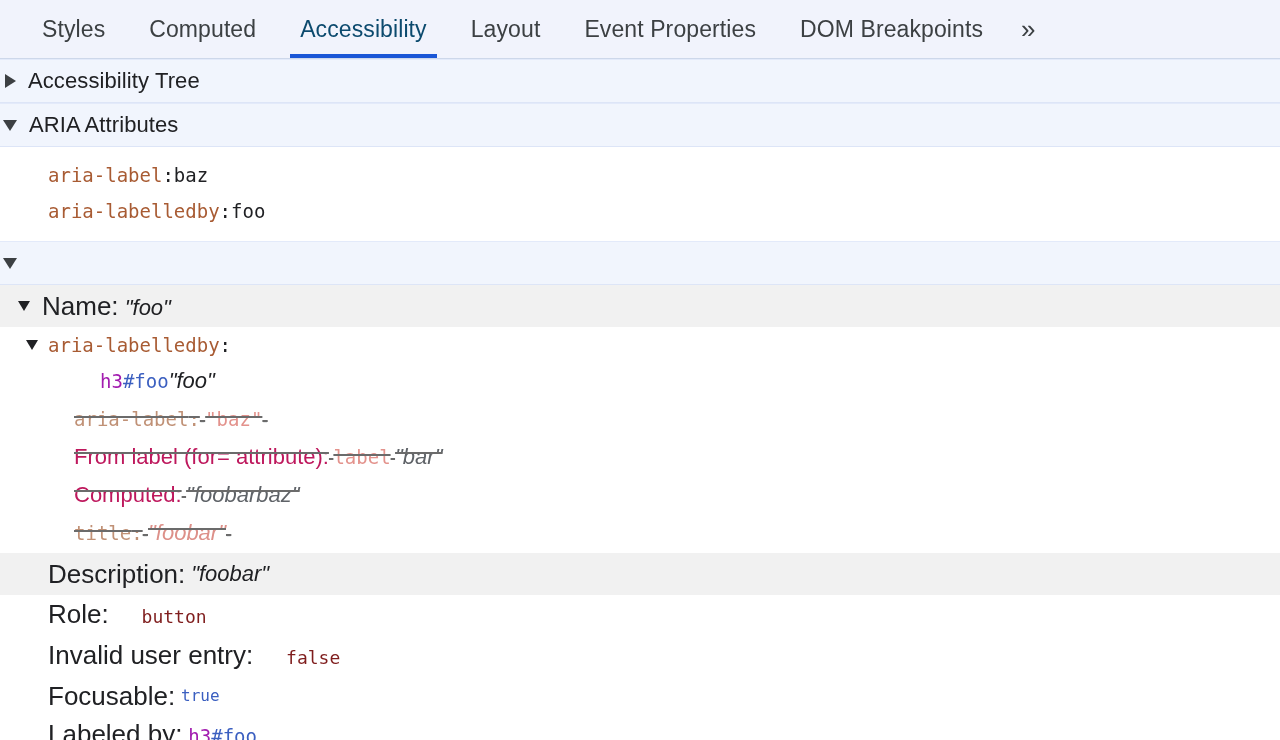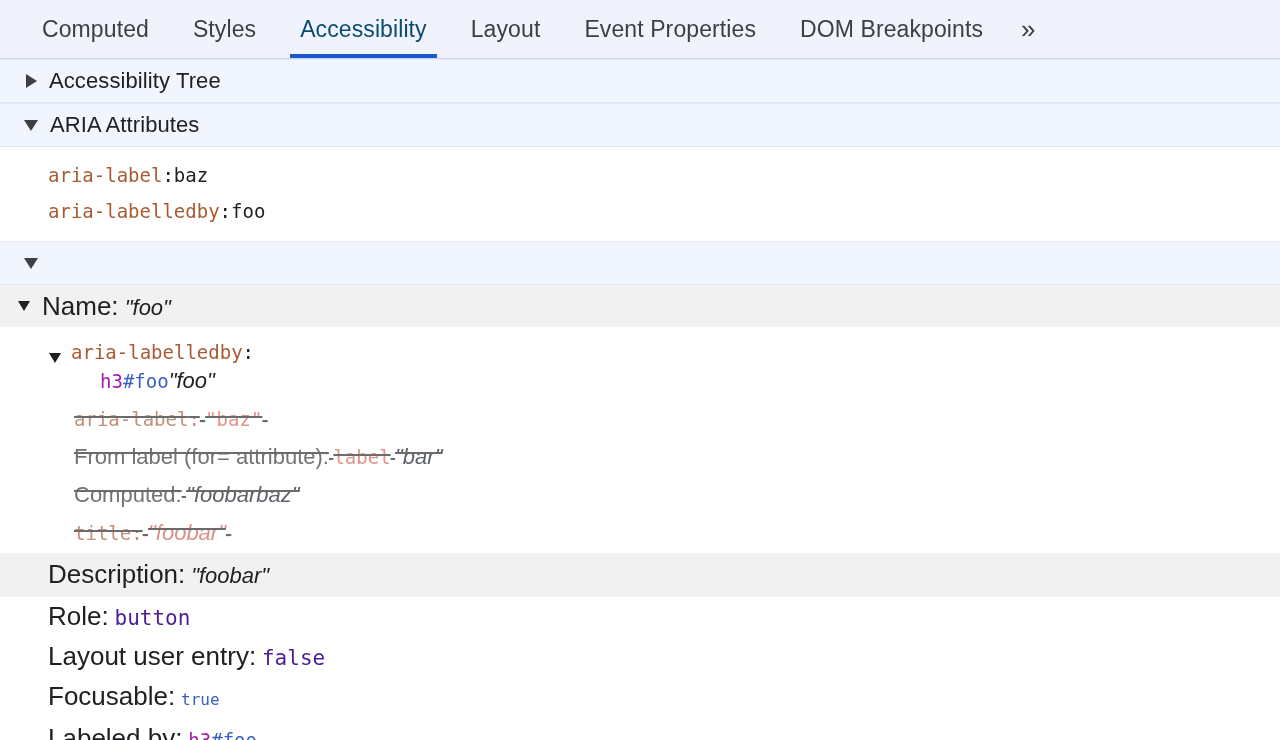--- a/index.html
+++ b/index.html
@@ -63,21 +63,21 @@
 
   
   .section-header {
     height: 44px;
     display: flex;
     align-items: center;
     background: #f1f5fd;
     border-top: 1px solid #e3eafa;
     border-bottom: 1px solid #dde5f7;
     box-sizing: border-box;
-    padding-left: 24px;
+    padding-left: 3px;
     cursor: default;
   }
   .section-header .label {
     font-size: 22px;
     color: #202124;
     margin-left: 12px;
     letter-spacing: .1px;
   }
 
   
@@ -109,42 +109,43 @@
   .row {
     display: flex;
     align-items: baseline;
     font-size: 21px;
     line-height: 36px;
     min-height: 36px;
     padding-left: 48px;
     white-space: nowrap;
     cursor: default;
   }
-  .row.shaded { background: #f1f1f1; }
+  .row.shaded { background: #f1f1f1; align-items: center; }
 
   .aria-pane { padding: 10px 0 12px 0; }
 
   
   .mono {
     font-family: "DejaVu Sans Mono", "Liberation Mono", monospace;
     font-size: 19px;
   }
   .attr-name { color: #a85b33; }
   .attr-value { color: #202124; }
   .prop-name { color: #202124; font-size: 26px; }
   .quoted {
     font-style: italic;
     color: #202124;
     font-size: 22px;
     font-family: "Liberation Sans", sans-serif;
   }
   .val-mono {
     font-family: "DejaVu Sans Mono", "Liberation Mono", monospace;
-    font-size: 21px;
-    color: #4c1d95;
+    font-size: 18px;
+    color: #7f1d1d;
+    margin-left: 27px;
   }
   .val-bool-true {
     font-family: "DejaVu Sans Mono", "Liberation Mono", monospace;
     font-size: 16px;
     color: #3b5fc0;
   }
   .node-tag {
     font-family: "DejaVu Sans Mono", "Liberation Mono", monospace;
     font-size: 19px;
     color: #a21caf;
@@ -162,23 +163,23 @@
     font-size: 22px;
     min-height: 42px;
     padding-left: 18px;
     background: #f1f1f1;
     cursor: default;
   }
   .name-row .txt { margin-left: 12px; }
 
   .src-row {
     display: flex;
-    align-items: flex-end;
+    align-items: center;
     min-height: 36px;
-    padding-left: 49px;
+    padding-left: 26px;
     cursor: default;
   }
   .src-row .txt { margin-left: 10px; }
 
   .src-child {
     padding-left: 100px;
     min-height: 36px;
     line-height: 36px;
     cursor: default;
   }
@@ -186,21 +187,21 @@
   .struck {
     padding-left: 74px;
     min-height: 36px;
     line-height: 36px;
     text-decoration: line-through;
     text-decoration-color: #6b6b6b;
     text-decoration-thickness: 2px;
     cursor: default;
     white-space: nowrap;
   }
-  .struck .t-label { color: #737373; font-size: 22px; }
+  .struck .t-label { color: #be185d; font-size: 22px; }
   .struck .t-attr {
     font-family: "DejaVu Sans Mono", "Liberation Mono", monospace;
     font-size: 19px;
     color: #c09176;
   }
   .struck .t-attr-red {
     font-family: "DejaVu Sans Mono", "Liberation Mono", monospace;
     font-size: 19px;
     color: #e3928c;
   }
@@ -214,24 +215,24 @@
     font-size: 22px;
     color: #5f6368;
   }
   .struck .t-dash { color: #9aa0a6; }
 </style>
 </head>
 <body>
 
 <div class="tabbar">
   <div class="tab">
+    <span>Styles</span>
+  </div>
+  <div class="tab">
     <span>Computed</span>
-  </div>
-  <div class="tab">
-    <span>Styles</span>
   </div>
   <div class="tab active">
     <span>Accessibility</span>
   </div>
   <div class="tab">
     <span>Layout</span>
   </div>
   <div class="tab">
     <span>Event Properties</span>
   </div>
@@ -310,22 +311,22 @@
 
 <div class="row shaded" style="padding-left:48px;min-height:42px;line-height:42px;">
   <span class="prop-name">Description:</span>&nbsp;<span class="quoted">"foobar"</span>
 </div>
 
 <div class="row" style="min-height:38px;line-height:38px;">
   <span class="prop-name">Role:</span>&nbsp;<span class="val-mono">button</span>
 </div>
 
 <div class="row" style="min-height:38px;line-height:38px;">
-  <span class="prop-name">Layout user entry:</span>&nbsp;<span class="val-mono">false</span>
-</div>
-
-<div class="row" style="min-height:38px;line-height:38px;">
+  <span class="prop-name">Invalid user entry:</span>&nbsp;<span class="val-mono">false</span>
+</div>
+
+<div class="row" style="min-height:38px;line-height:38px;align-items:flex-end;">
   <span class="prop-name">Focusable:</span>&nbsp;<span class="val-bool-true">true</span>
 </div>
 
 <div class="row" style="min-height:38px;line-height:38px;">
   <span class="prop-name">Labeled by:</span>&nbsp;<span class="node-tag">h3</span><span class="node-id">#foo</span>
 </div>
 
 </body></html>

